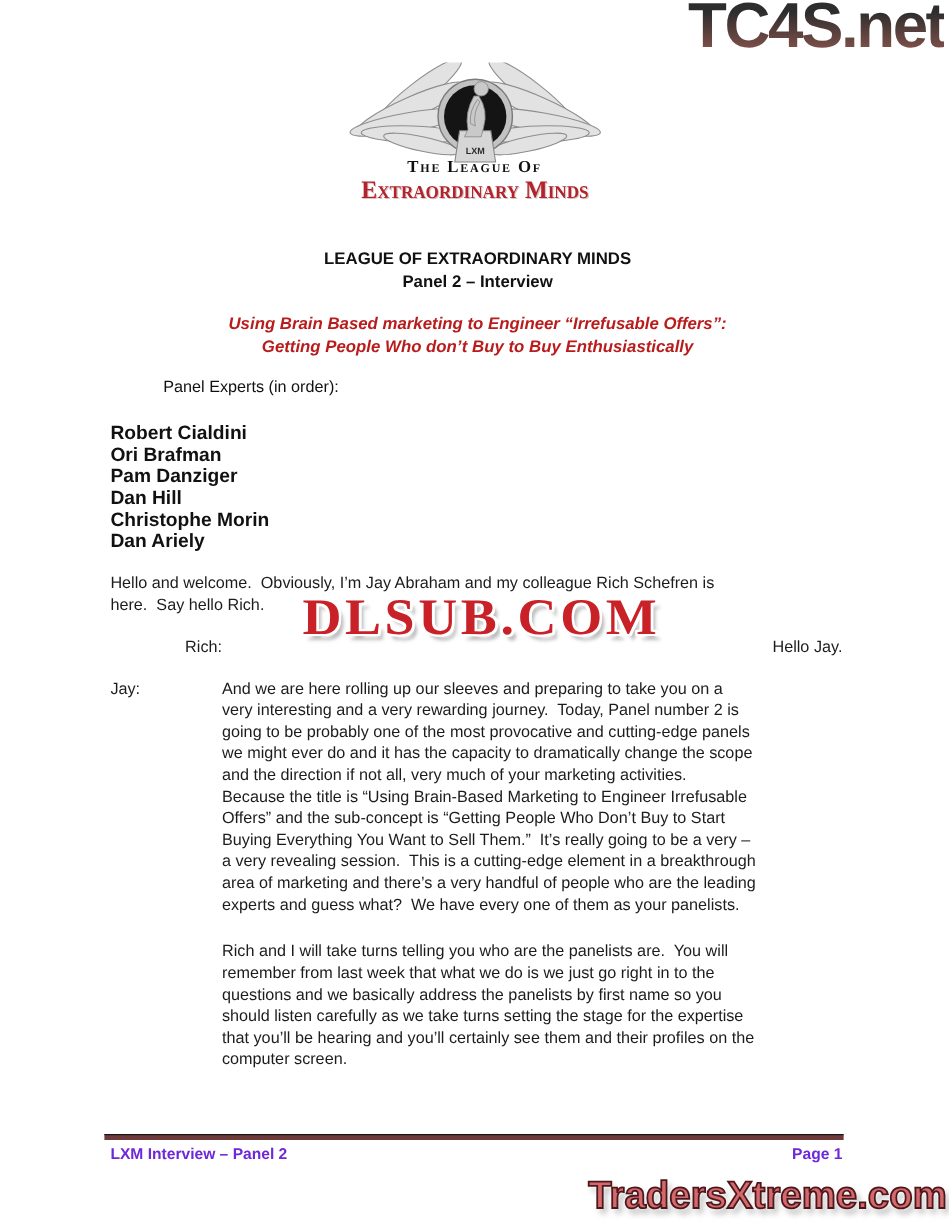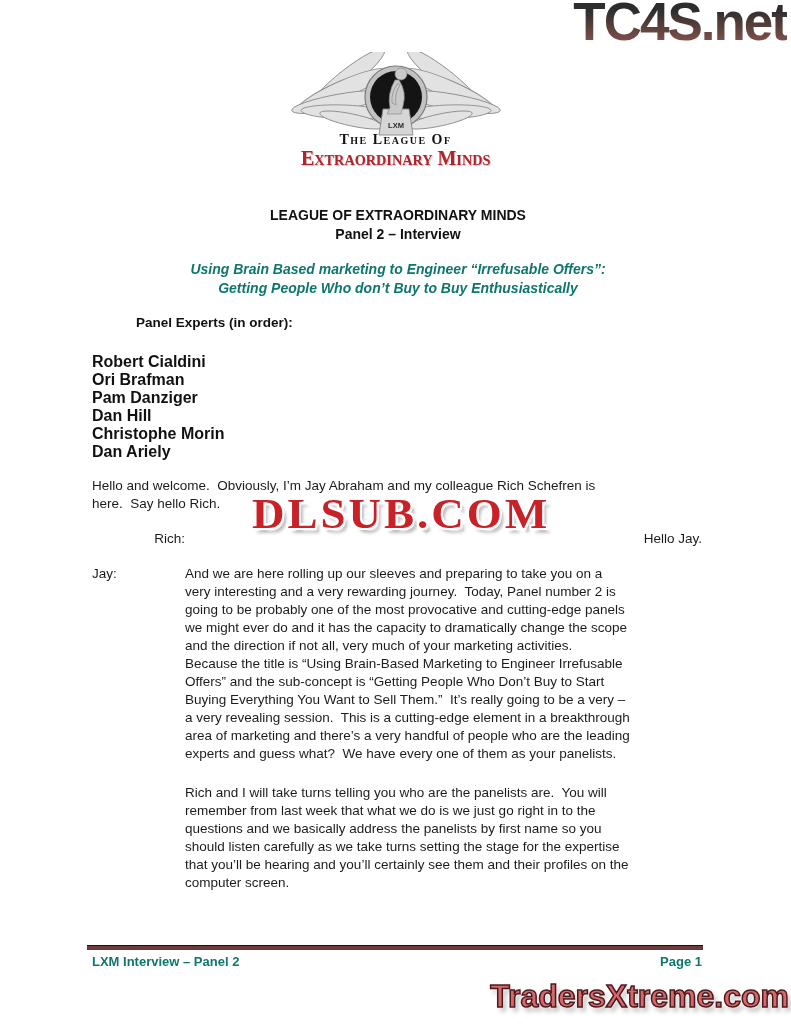--- a/index.html
+++ b/index.html
@@ -27,24 +27,24 @@
     font-size:21px;line-height:20px;color:#b3232b;font-weight:bold;
     display:inline-block;transform:scaleX(.95);text-shadow:1px 1px 0 rgba(90,10,10,.25);
   }
   
   .title{
     position:absolute;top:206px;left:92px;width:612px;text-align:center;
     font-weight:bold;font-size:14px;line-height:19px;color:#111;
   }
   .subtitle{
     position:absolute;top:260px;left:92px;width:612px;text-align:center;
-    font-weight:bold;font-style:italic;font-size:14px;line-height:19px;color:#0f766e;
+    font-weight:bold;font-style:italic;font-size:14px;line-height:19px;color:#b91c1c;
   }
   .experts-heading{
-    position:absolute;top:315px;left:92px;font-weight:bold;font-size:13.5px;color:#111;padding-left:44px;
+    position:absolute;top:315px;left:92px;font-weight:normal;font-size:13.5px;color:#111;padding-left:44px;
   }
   .experts-list{
     position:absolute;top:353px;left:92px;font-weight:bold;font-size:16px;line-height:18px;color:#111;
   }
   
   .intro{
     position:absolute;top:477px;left:92px;width:620px;
     font-size:13.5px;line-height:18px;white-space:pre-wrap;
   }
   .dlg{position:absolute;left:92px;display:flex;font-size:13.5px;line-height:18px;}
@@ -68,21 +68,21 @@
       4px 5px 3px rgba(110,110,110,.45);
   }
   
   .footer-rule{
     position:absolute;top:945px;left:87px;width:616px;height:4px;
     background:#6e3a3a;border-top:1px solid #151515;
   }
   .footer-row{
     position:absolute;top:954px;left:92px;width:610px;
     display:flex;justify-content:space-between;
-    font-weight:bold;font-size:13px;color:#0f766e;
+    font-weight:bold;font-size:13px;color:#6d28d9;
   }
   
   .wm-traders{
     position:absolute;top:976px;right:2px;
     font-family:"Liberation Sans",sans-serif;font-weight:bold;
     font-size:32px;line-height:40px;color:#d4696d;
     -webkit-text-stroke:1.5px #4c171b;
     text-shadow:0 0 3px #fff,0 0 6px #fff,3px 4px 5px rgba(0,0,0,.35);
   }
 </style>

